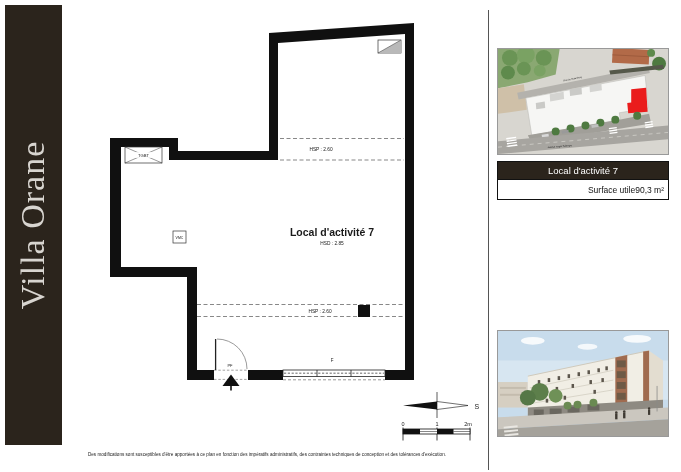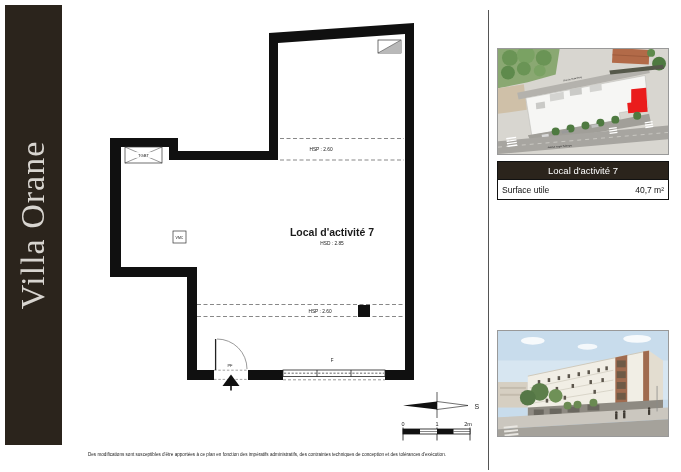--- a/index.html
+++ b/index.html
@@ -13,21 +13,21 @@
   .plan-layer{position:absolute;left:0;top:0;}
   svg text{font-family:"Liberation Sans",sans-serif;fill:#1a1a1a;}
   .thumb{position:absolute;left:497px;width:172px;height:107px;border:1px solid #999;box-sizing:border-box;}
   .thumb svg{display:block;width:100%;height:100%;}
   #siteplan{top:48px;}
   #render{top:330px;}
   .info-table{position:absolute;left:497px;top:161px;width:172px;box-sizing:border-box;}
   .info-table .hd{background:#2b241c;border:1px solid #111;color:#fff;height:17px;
       display:flex;align-items:center;justify-content:center;font-size:9.5px;}
   .info-table .row{background:#fff;border:1px solid #111;border-top:none;height:19px;
-      display:flex;align-items:center;justify-content:space-between;padding:0 4px;font-size:8.5px;color:#111;}
+      display:flex;align-items:center;justify-content:flex-end;padding:0 4px;font-size:8.5px;color:#111;}
   .disclaimer{position:absolute;left:88px;top:452px;width:396px;font-size:4.6px;color:#222;letter-spacing:0;}
 </style>
 </head>
 <body>
 
 <div id="sheet">
 
   <div class="banner">
     <span>Villa Orane</span>
   </div>
@@ -176,21 +176,21 @@
       </g>
       <text transform="translate(66,33) rotate(-11.5)" font-size="2.3" fill="#555">Rue de Gutenberg</text>
       <text transform="translate(50,101) rotate(-5)" font-size="2.3" fill="#f0efec">Avenue Roger Salengro</text>
     </svg>
   </div>
 
   <div class="info-table">
     <div class="hd">Local d'activité 7</div>
     <div class="row">
       <span>Surface utile</span>
-      <span>40,7 m²</span>
+      <span>90,3 m²</span>
     </div>
   </div>
 
   <div class="thumb" id="render">
     <svg viewBox="0 0 171 107" preserveAspectRatio="none">
       <rect x="0" y="0" width="171" height="107" fill="#c8dcec"></rect>
       <rect x="0" y="30" width="171" height="40" fill="#ddeaf4" opacity="0.7"></rect>
       <ellipse cx="35" cy="10" rx="12" ry="4" fill="#fff" opacity="0.85"></ellipse>
       <ellipse cx="90" cy="16" rx="10" ry="3" fill="#fff" opacity="0.8"></ellipse>
       <ellipse cx="140" cy="8" rx="14" ry="4" fill="#fff" opacity="0.85"></ellipse>

